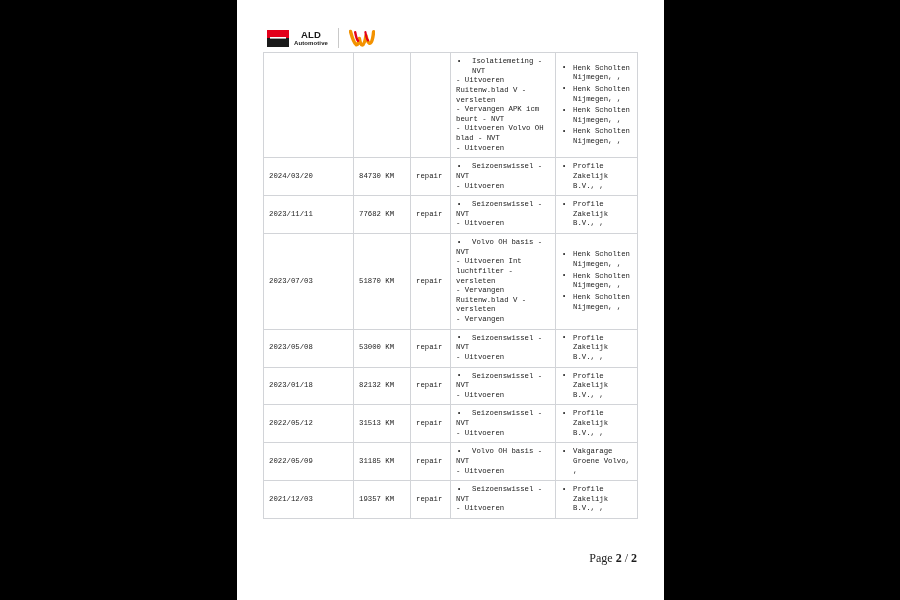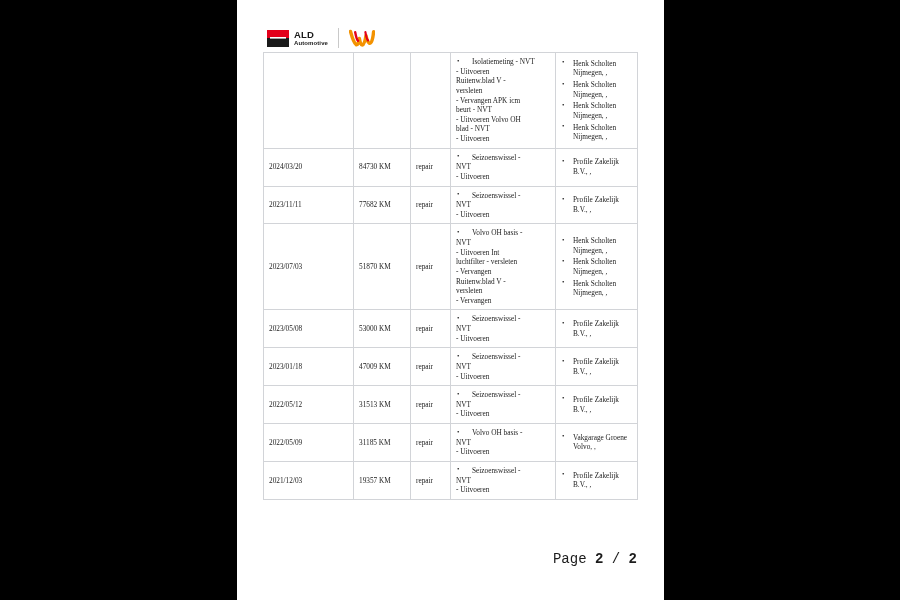--- a/index.html
+++ b/index.html
@@ -49,20 +49,21 @@
     width: 22px;
     height: 17px;
     display: block;
   }
 
   .ald-wordmark {
     display: flex;
     flex-direction: column;
     justify-content: center;
     line-height: 1;
+    align-items: center;
   }
 
   .ald-name {
     font-family: "Liberation Sans", sans-serif;
     font-size: 9.5px;
     font-weight: bold;
     color: #1a1a1a;
     letter-spacing: 0.2px;
   }
 
@@ -89,21 +90,21 @@
   }
 
   
   #history-table {
     position: absolute;
     left: 26px;
     top: 52px;
     width: 374px;
     border-collapse: collapse;
     table-layout: fixed;
-    font-family: Liberation Serif, serif;
+    font-family: Liberation Mono, monospace;
   }
 
   #history-table td {
     border: 1px solid #d2d4d8;
     vertical-align: middle;
     padding: 4px 5px;
     font-size: 7.3px;
     color: #1c1c1c;
     line-height: 1.32;
   }
@@ -158,22 +159,22 @@
 
   
   #doc-footer {
     position: absolute;
     left: 0;
     top: 551px;
     width: 427px;
     text-align: right;
     padding-right: 27px;
     box-sizing: border-box;
-    font-family: Liberation Mono, monospace;
-    font-size: 14px;
+    font-family: Liberation Serif, serif;
+    font-size: 12px;
     color: #1c1c1c;
   }
 
   #doc-footer .page-num {
     font-weight: bold;
   }
 </style>
 </head>
 <body>
 
@@ -320,21 +321,21 @@
               </ul>
             </td>
             <td class="cell-garage">
               <ul class="bullets">
                 <li>Profile Zakelijk B.V., ,</li>
               </ul>
             </td>
           </tr>
           <tr>
             <td class="cell-date">2023/01/18</td>
-            <td class="cell-km">47009 KM</td>
+            <td class="cell-km">82132 KM</td>
             <td class="cell-type">repair</td>
             <td class="cell-desc">
               <ul class="bullets">
                 <li>
                   <span class="bullet-head">Seizoenswissel   -</span>
                   <span class="sub-line">NVT</span>
                   <span class="sub-line">- Uitvoeren</span>
                 </li>
               </ul>
             </td>

